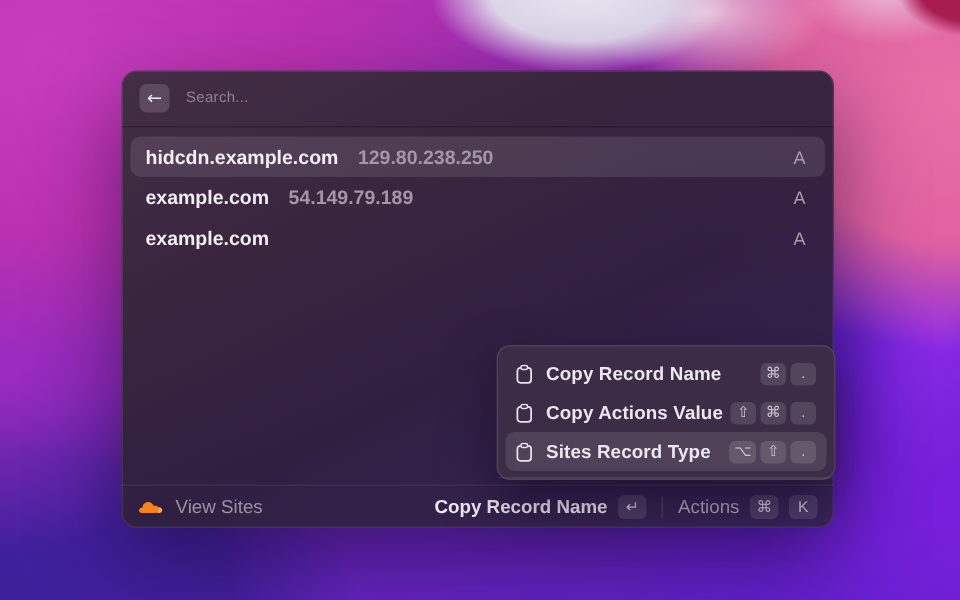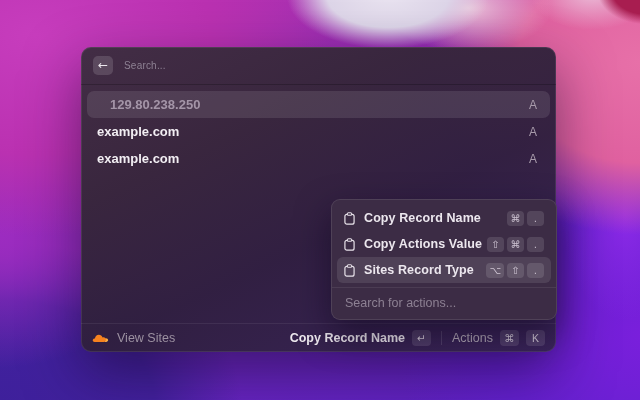--- a/index.html
+++ b/index.html
@@ -86,25 +86,27 @@
 
   <div class="header">
     <button class="back-btn">
       <span>←</span>
     </button>
     <div class="search-ph">Search...</div>
   </div>
 
   <div class="list">
     <div class="row selected">
+      <span class="row-name">hidcdn.example.com</span>
       <span class="row-value">129.80.238.250</span>
       <span class="row-type">A</span>
     </div>
     <div class="row">
       <span class="row-name">example.com</span>
+      <span class="row-value">54.149.79.189</span>
       <span class="row-type">A</span>
     </div>
     <div class="row">
       <span class="row-name">example.com</span>
       <span class="row-type">A</span>
     </div>
   </div>
 
   <div class="action-panel">
     <div class="ap-item">
@@ -142,21 +144,20 @@
           </svg>
       </span>
       <span class="ap-label">Sites Record Type</span>
       <span class="keys">
         <kbd>⌥</kbd>
           <kbd>⇧</kbd>
           <kbd>.</kbd>
       </span>
     </div>
     <div class="ap-divider"></div>
-    <div class="ap-search">Search for actions...</div>
   </div>
 
   <div class="footer">
     <div class="footer-left">
       <span style="display:flex;align-items:center;">
         <svg width="17" height="10" viewBox="0 0 26 14">
           <path fill="#f6821f" d="M18.2 13H4.1c-2.2 0-3.6-1.7-2.8-3.5.5-1.2 1.7-1.9 3-1.9h.2C4.9 4.3 7.4 2 10.4 2c2.6 0 4.9 1.7 5.7 4.1.5-.2 1-.3 1.6-.3 2.1 0 3.8 1.5 3.8 3.6S20.3 13 18.2 13z"></path>
           <path fill="#fbad41" d="M21.5 13h-2.1c1-.9 1.6-2.2 1.6-3.6 0-.7-.2-1.4-.4-2 .2 0 .4-.1.7-.1 1.9 0 3.4 1.3 3.4 2.9S23.4 13 21.5 13z"></path>
         </svg>
       </span>

